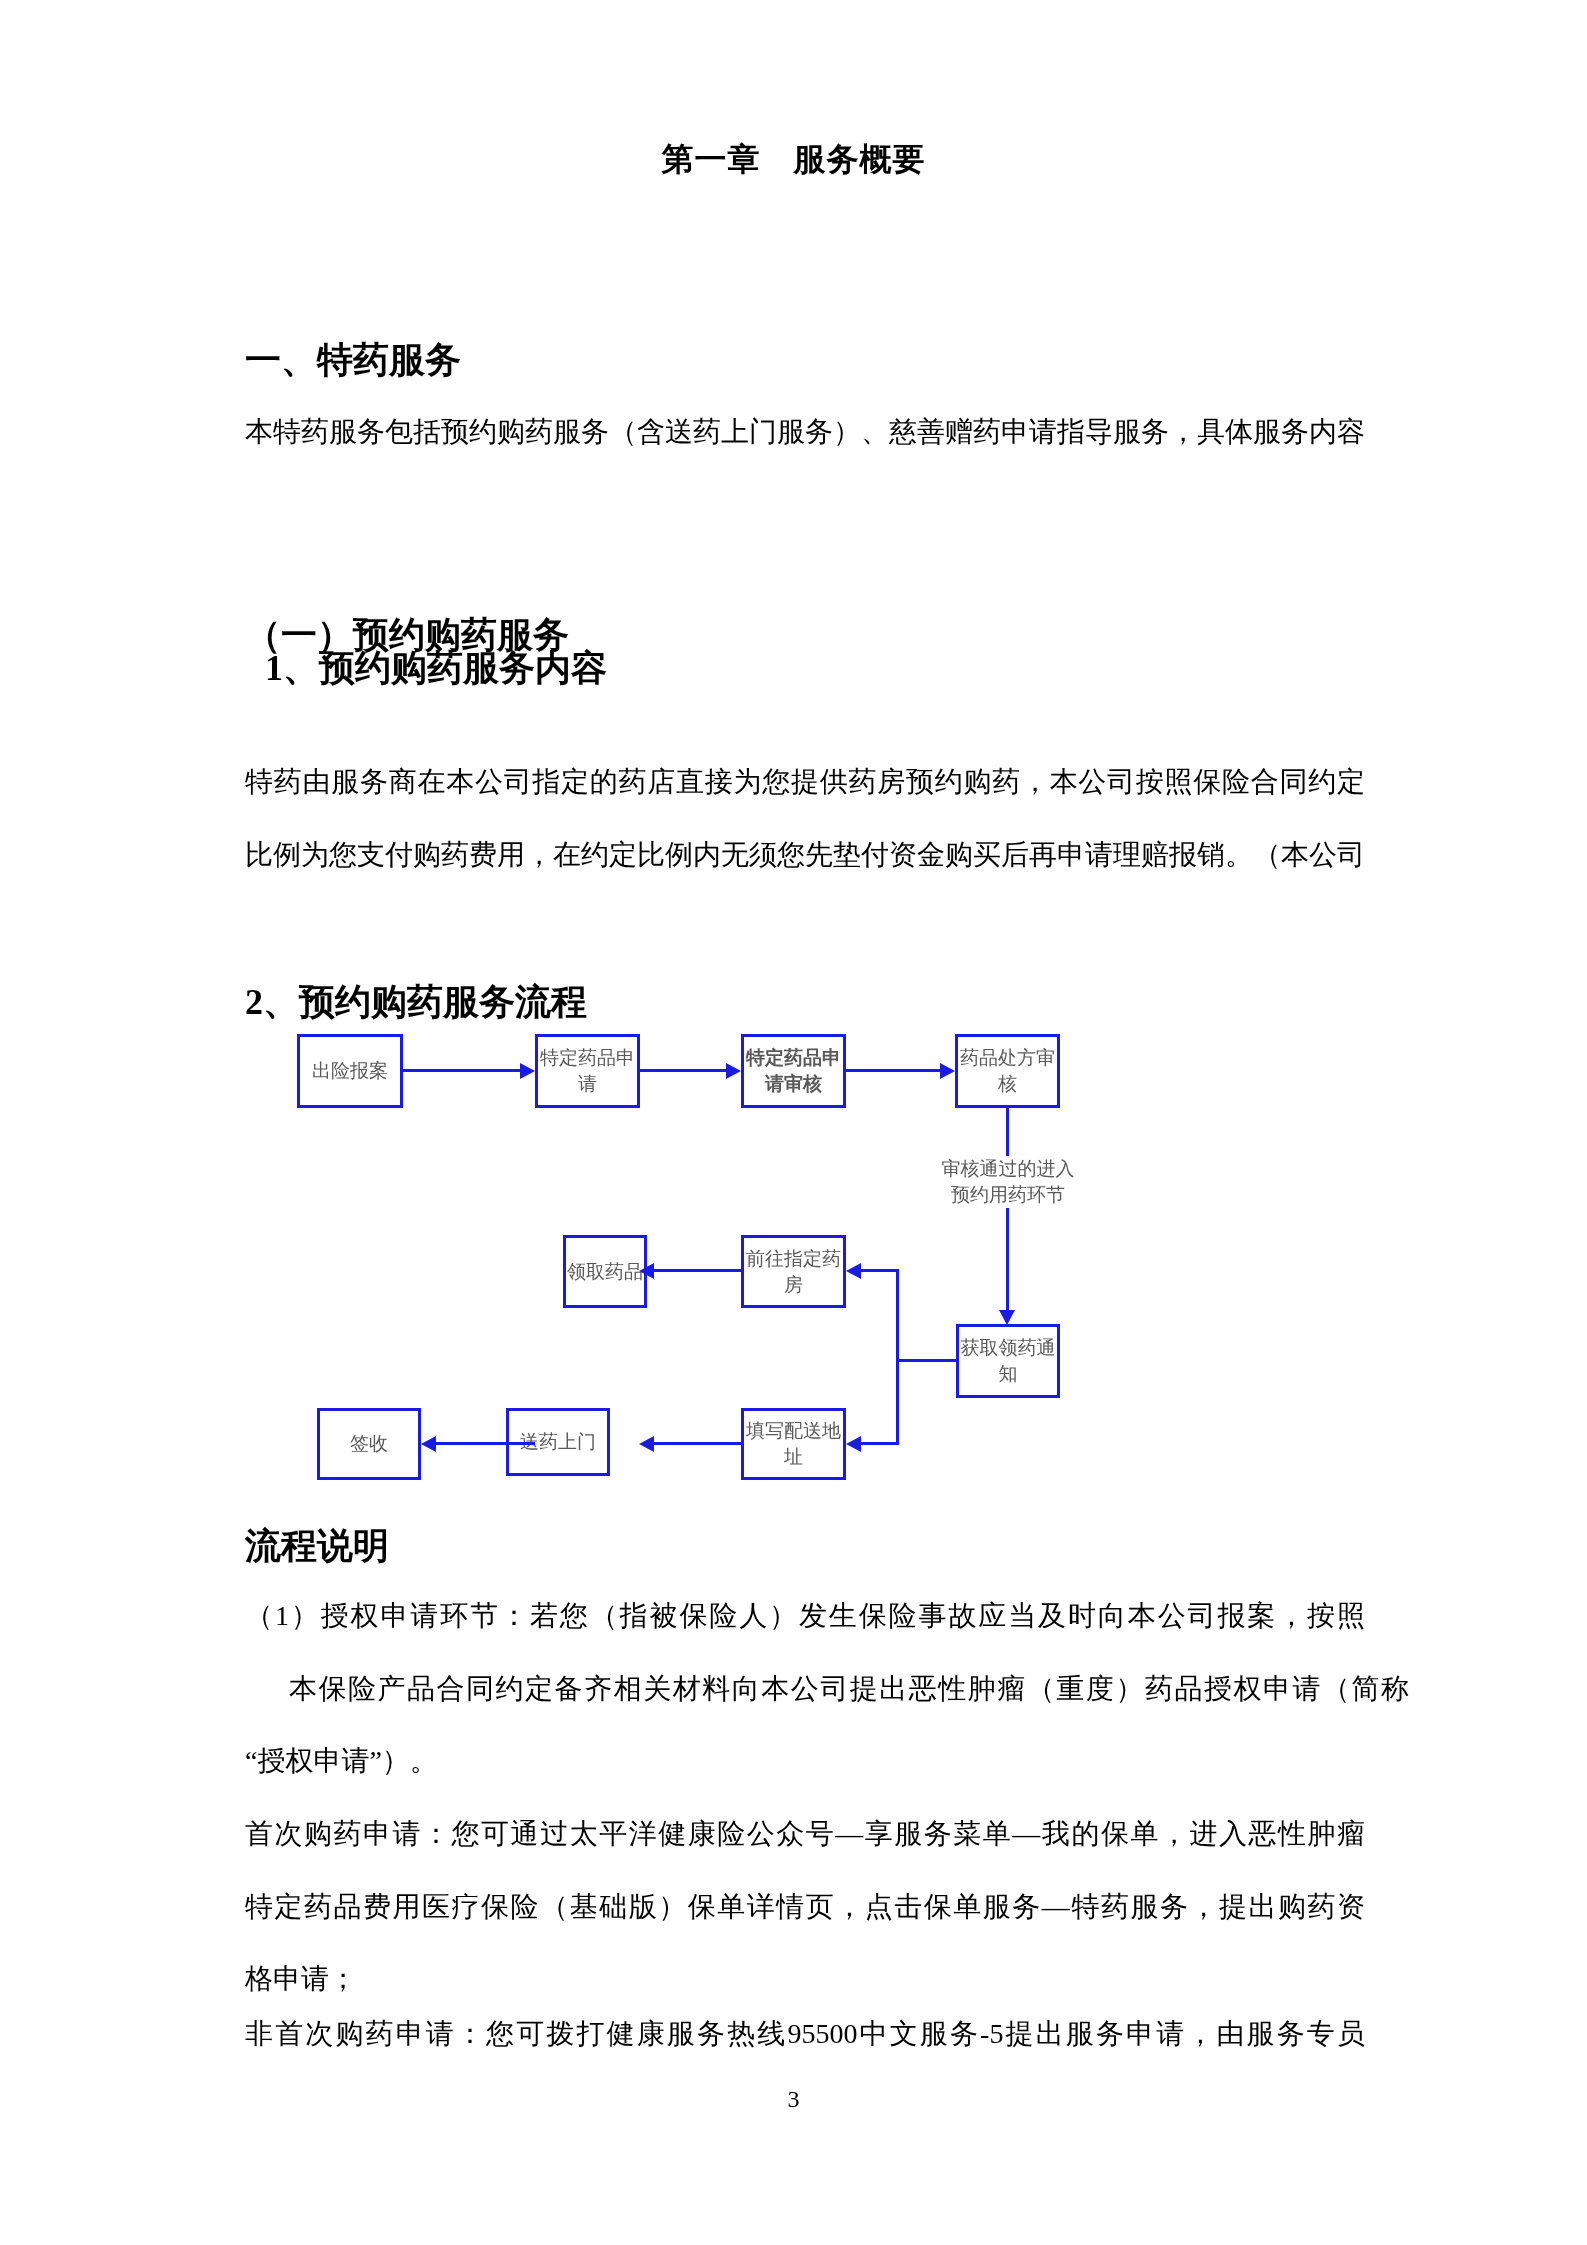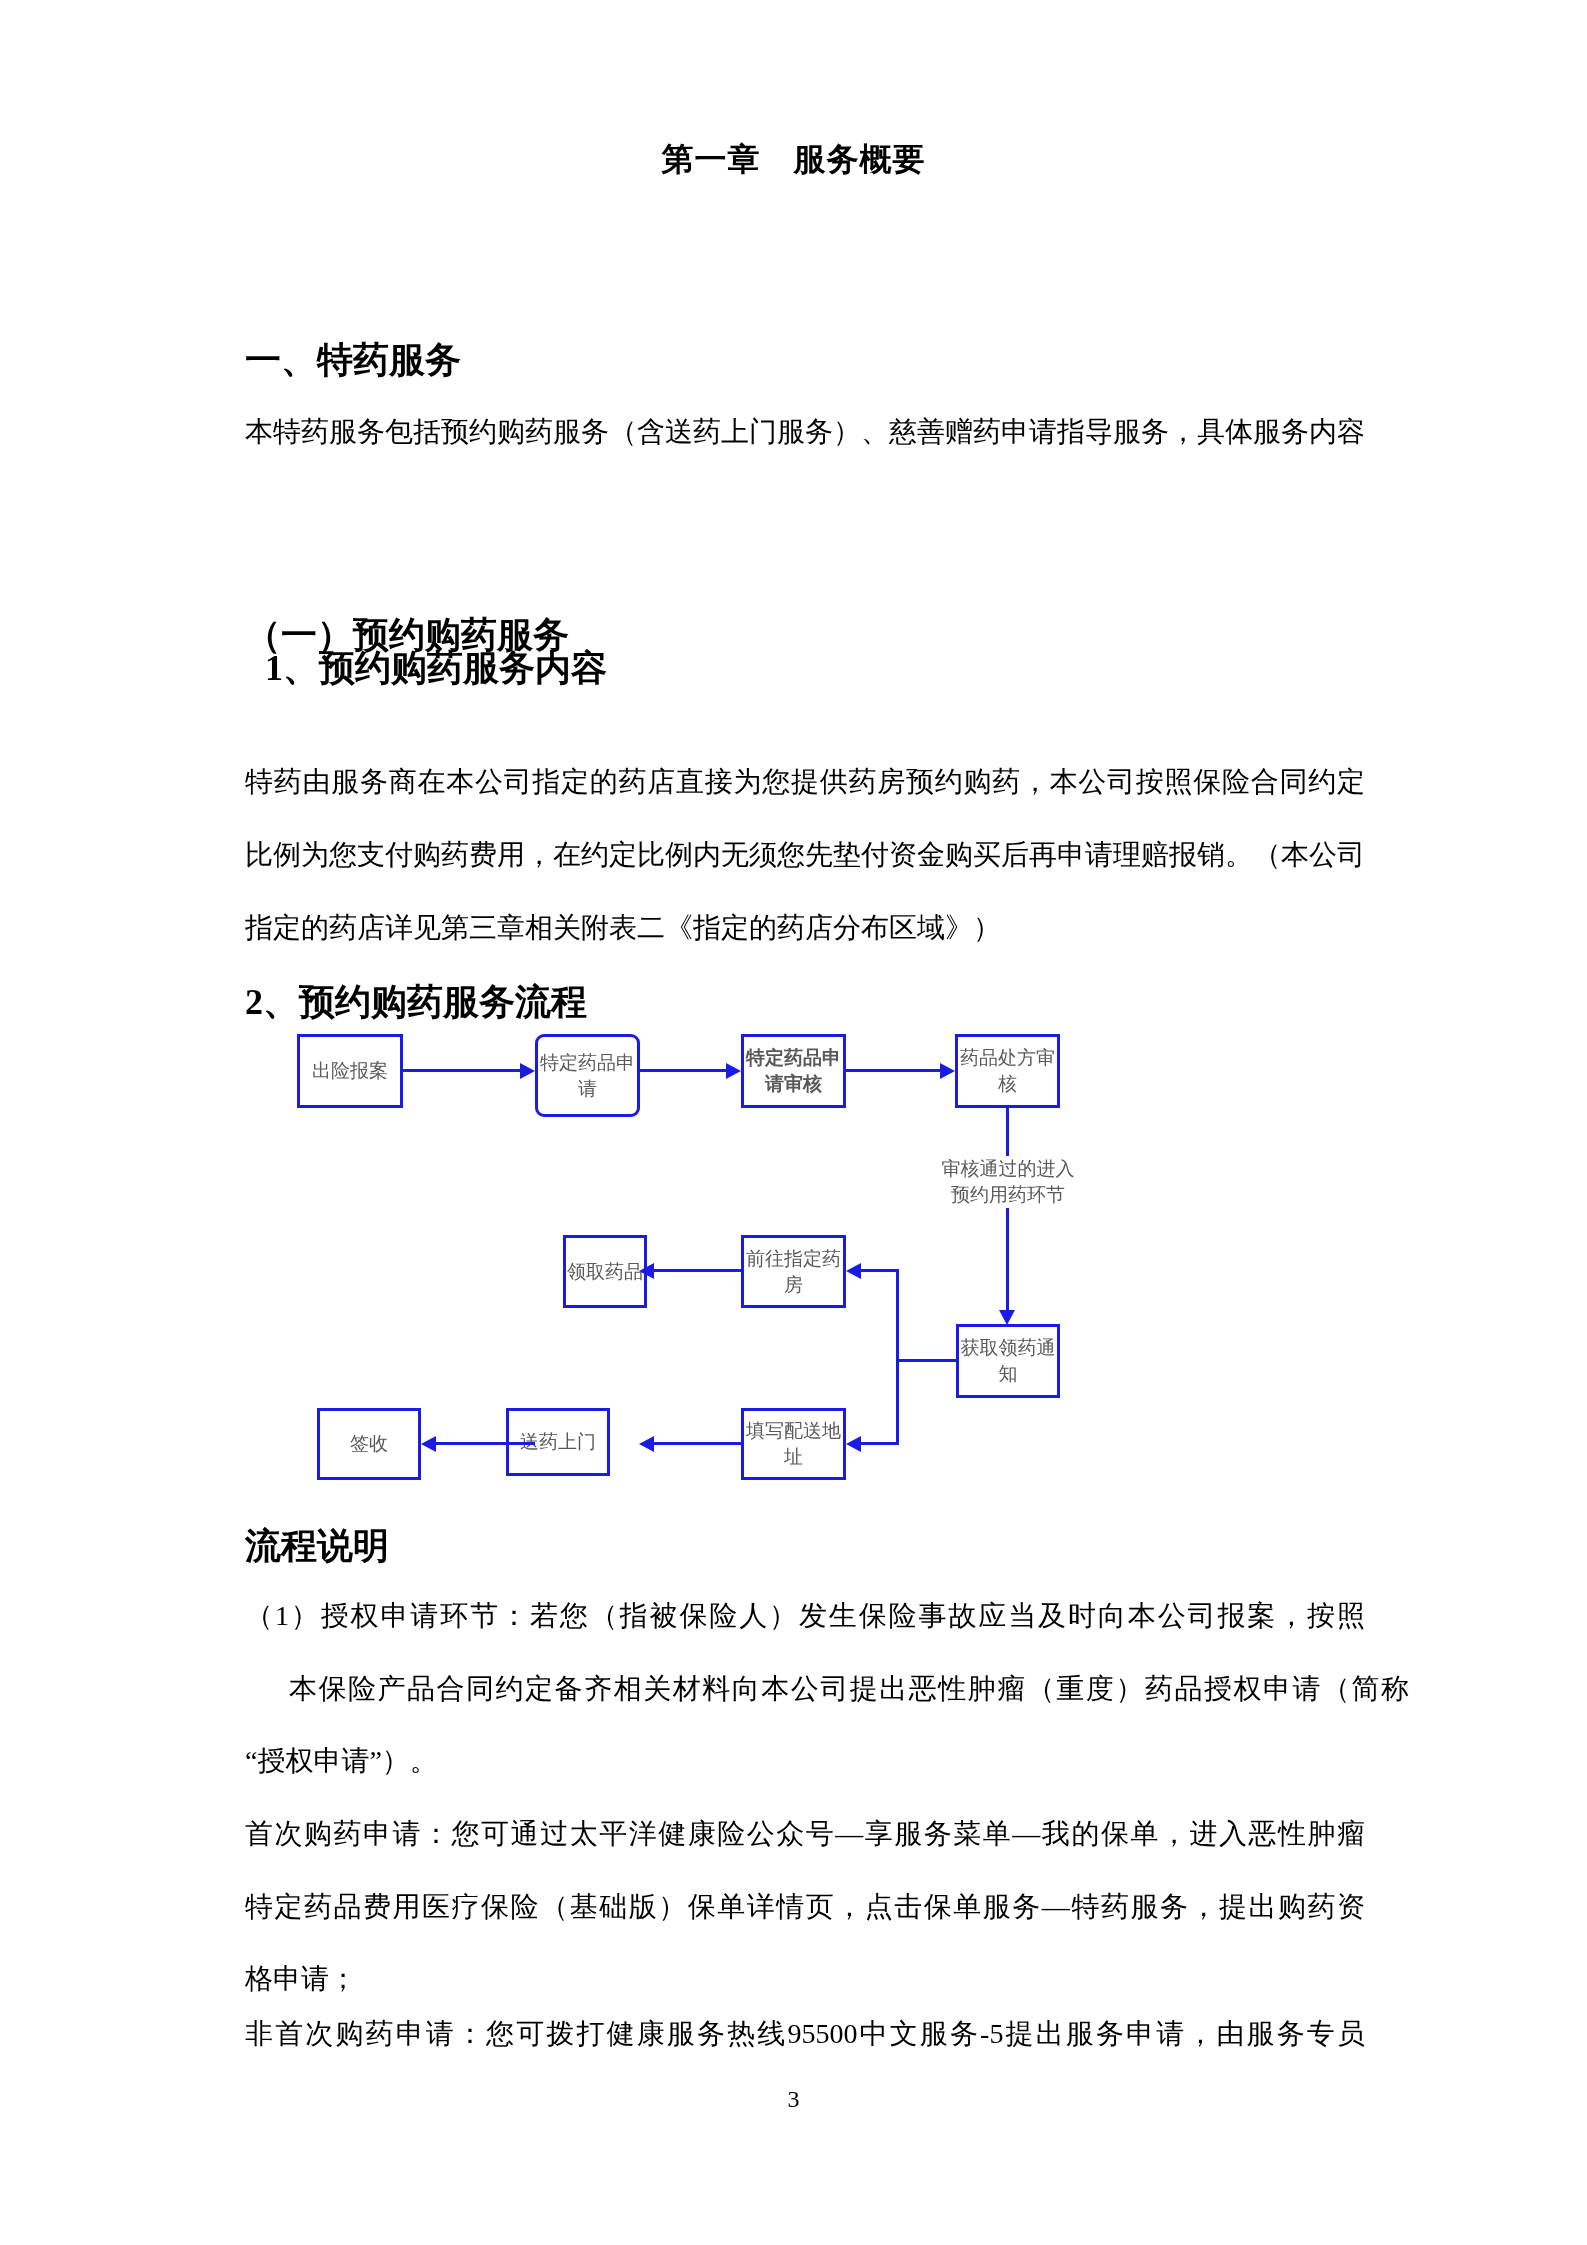--- a/index.html
+++ b/index.html
@@ -68,28 +68,27 @@
 
   <div class="doc-title">第一章　服务概要</div>
 
   <div class="line heading" style="top:342px;">一、特药服务</div>
   <div class="line jline" style="top:414px;">本特药服务包括预约购药服务（含送药上门服务）、慈善赠药申请指导服务，具体服务内容</div>
 
   <div class="line heading" style="top:617px;">（一）预约购药服务</div>
   <div class="line heading" style="top:650px;margin-left:20px;">1、预约购药服务内容</div>
   <div class="line jline" style="top:764px;">特药由服务商在本公司指定的药店直接为您提供药房预约购药，本公司按照保险合同约定</div>
   <div class="line jline" style="top:837px;">比例为您支付购药费用，在约定比例内无须您先垫付资金购买后再申请理赔报销。（本公司</div>
-  <div class="line" style="top:910px;">指定的药店详见第三章相关附表二《指定的药店分布区域》）</div>
 
   <div class="line heading" style="top:984px;">2、预约购药服务流程</div>
 
   <div>
 
     <div class="fc-box" style="left:297px;top:1034px;width:106px;height:74px;">出险报案</div>
-    <div class="fc-box" style="left:535px;top:1034px;width:105px;height:83px;border-radius:9px;">特定药品申请</div>
+    <div class="fc-box" style="left:535px;top:1034px;width:105px;height:74px;">特定药品申请</div>
     <div class="fc-box" style="left:741px;top:1034px;width:105px;height:74px;font-weight:bold;">特定药品申请审核</div>
     <div class="fc-box" style="left:955px;top:1034px;width:105px;height:74px;">药品处方审核</div>
 
     <div class="hline" style="left:403px;top:1069px;width:118px;"></div>
     <div class="arr arr-r" style="left:520px;top:1063px;"></div>
     <div class="hline" style="left:640px;top:1069px;width:87px;"></div>
     <div class="arr arr-r" style="left:726px;top:1063px;"></div>
     <div class="hline" style="left:846px;top:1069px;width:95px;"></div>
     <div class="arr arr-r" style="left:940px;top:1063px;"></div>
 

